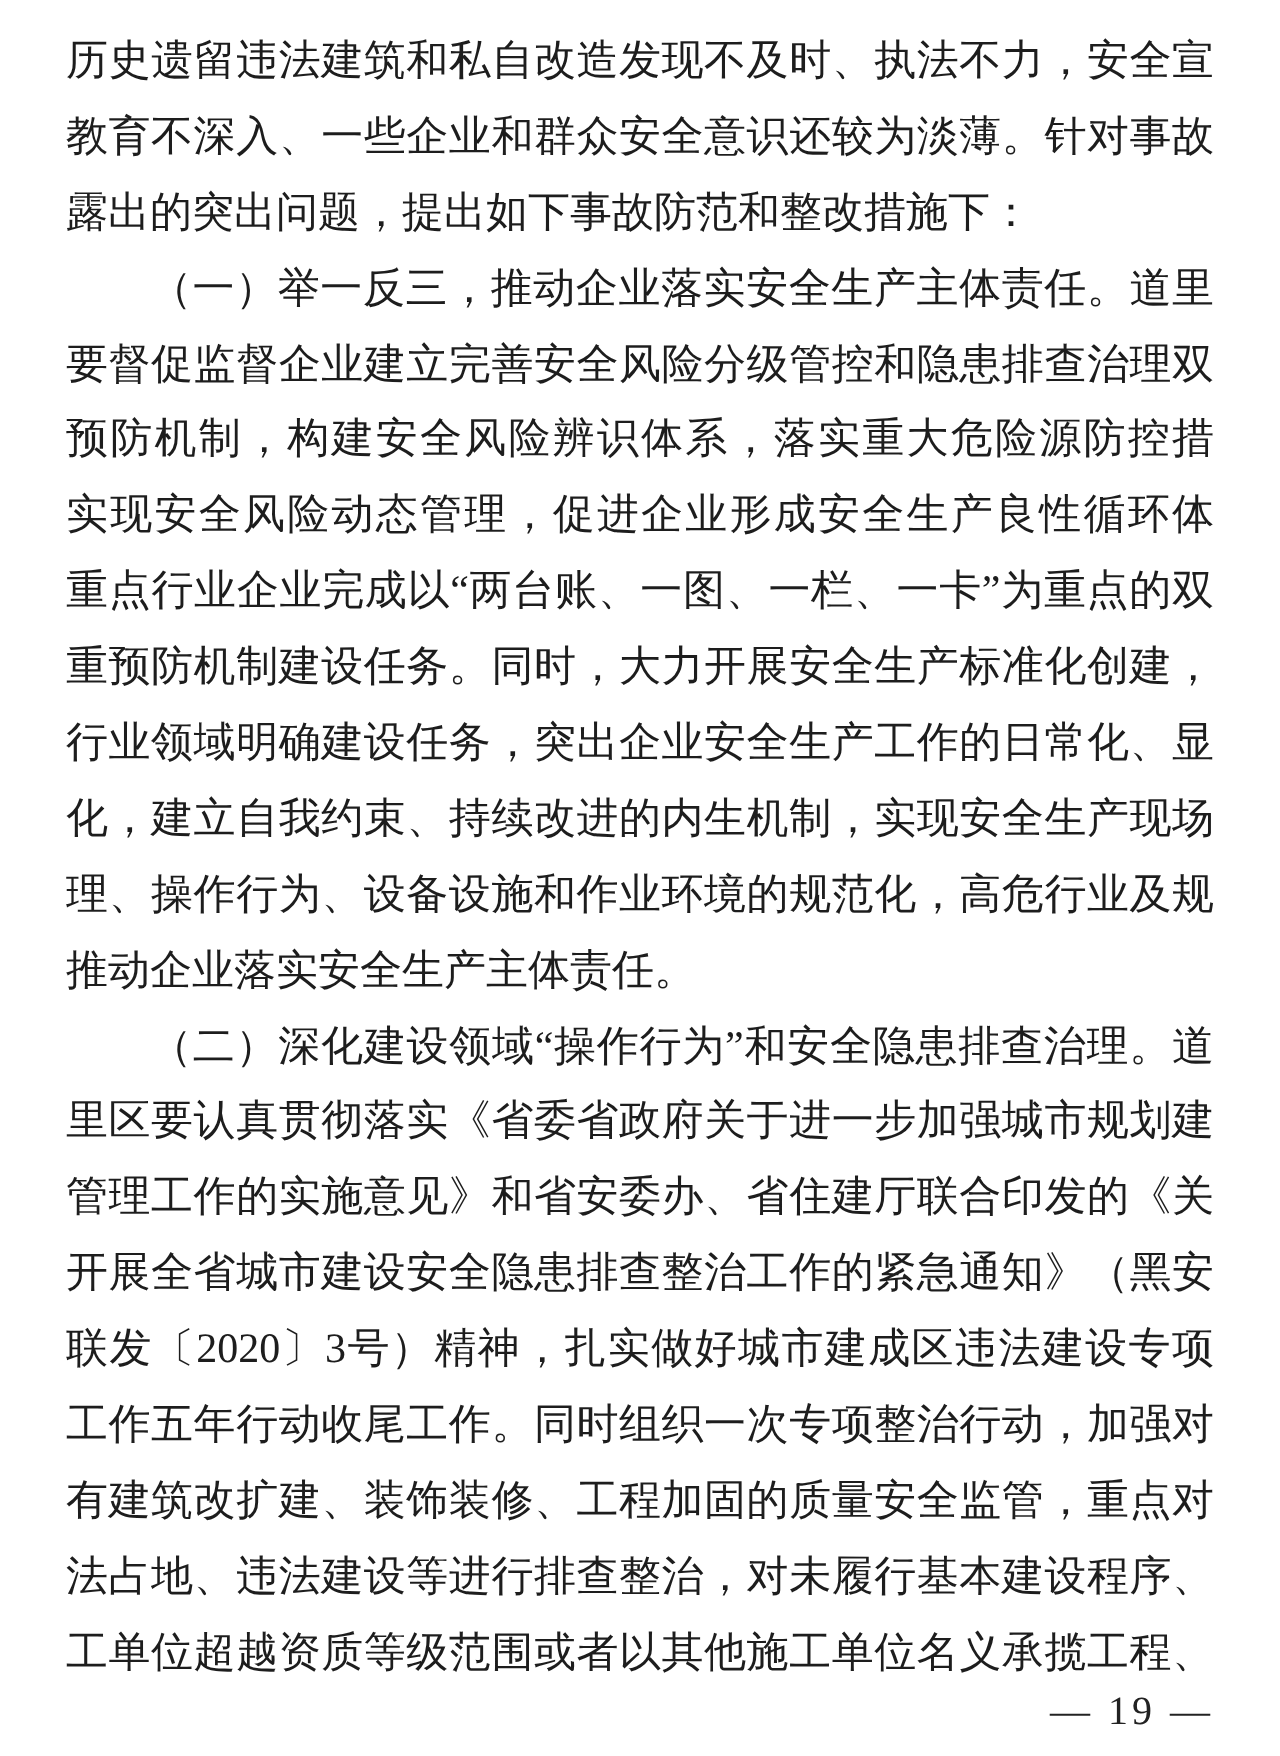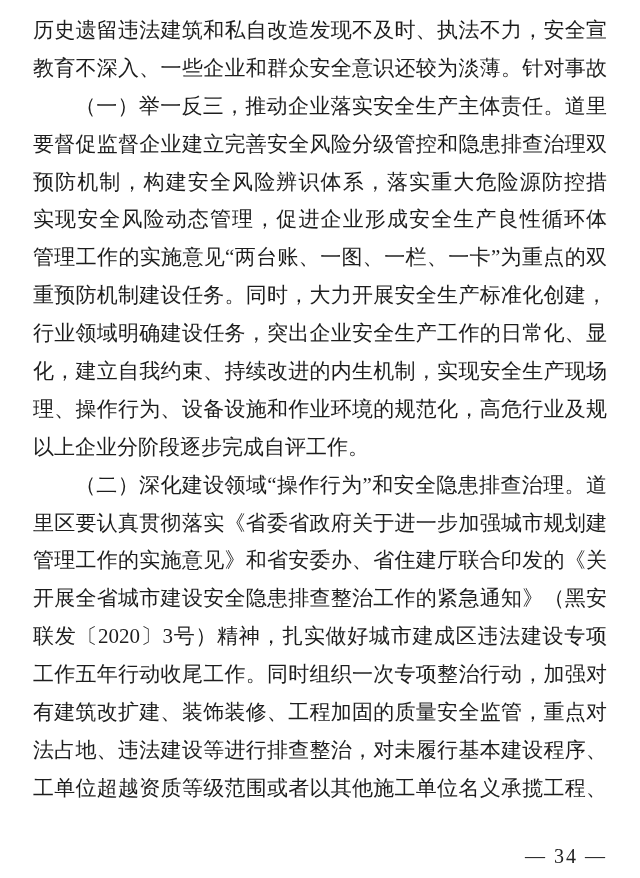--- a/index.html
+++ b/index.html
@@ -49,34 +49,35 @@
     letter-spacing: 2px;
   }
 </style>
 </head>
 <body>
 
 <div class="doc">
 
 <div class="line">历史遗留违法建筑和私自改造发现不及时、执法不力，安全宣传</div>
     <div class="line">教育不深入、一些企业和群众安全意识还较为淡薄。针对事故暴</div>
+    <div class="line flush">露出的突出问题，提出如下事故防范和整改措施下：</div>
     <div class="line indent">（一）举一反三，推动企业落实安全生产主体责任。道里区</div>
     <div class="line">要督促监督企业建立完善安全风险分级管控和隐患排查治理双重</div>
     <div class="line">预防机制，构建安全风险辨识体系，落实重大危险源防控措施，</div>
     <div class="line">实现安全风险动态管理，促进企业形成安全生产良性循环体系，</div>
-    <div class="line">管理工作的实施意见“两台账、一图、一栏、一卡”为重点的双</div>
+    <div class="line">重点行业企业完成以“两台账、一图、一栏、一卡”为重点的双</div>
     <div class="line">重预防机制建设任务。同时，大力开展安全生产标准化创建，分</div>
     <div class="line">行业领域明确建设任务，突出企业安全生产工作的日常化、显性</div>
     <div class="line">化，建立自我约束、持续改进的内生机制，实现安全生产现场管</div>
     <div class="line">理、操作行为、设备设施和作业环境的规范化，高危行业及规模</div>
-    <div class="line flush">以上企业分阶段逐步完成自评工作。</div>
+    <div class="line flush">推动企业落实安全生产主体责任。</div>
     <div class="line indent">（二）深化建设领域“操作行为”和安全隐患排查治理。道</div>
     <div class="line">里区要认真贯彻落实《省委省政府关于进一步加强城市规划建设</div>
     <div class="line">管理工作的实施意见》和省安委办、省住建厅联合印发的《关于</div>
     <div class="line">开展全省城市建设安全隐患排查整治工作的紧急通知》（黑安办</div>
     <div class="line">联发〔2020〕3号）精神，扎实做好城市建成区违法建设专项治理</div>
     <div class="line">工作五年行动收尾工作。同时组织一次专项整治行动，加强对既</div>
     <div class="line">有建筑改扩建、装饰装修、工程加固的质量安全监管，重点对非</div>
     <div class="line">法占地、违法建设等进行排查整治，对未履行基本建设程序、施</div>
     <div class="line">工单位超越资质等级范围或者以其他施工单位名义承揽工程、不</div>
   </div>
 
-<div class="pagenum">— 34 —</div>
+<div class="pagenum">— 19 —</div>
 
 </body></html>

